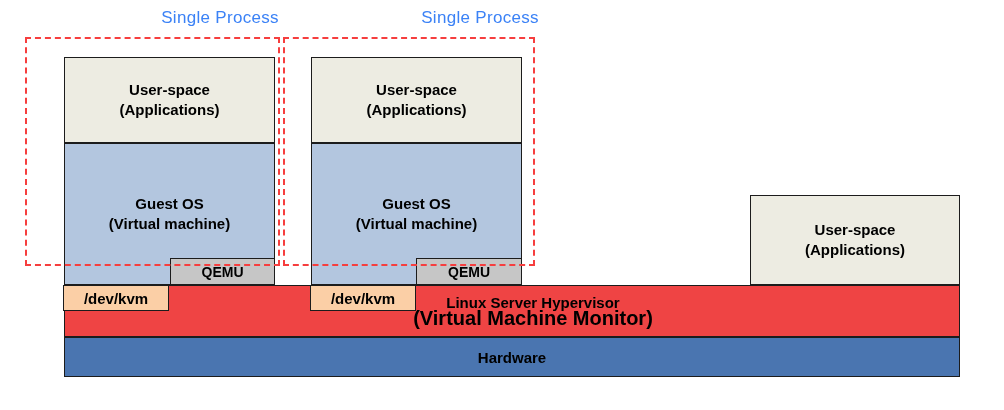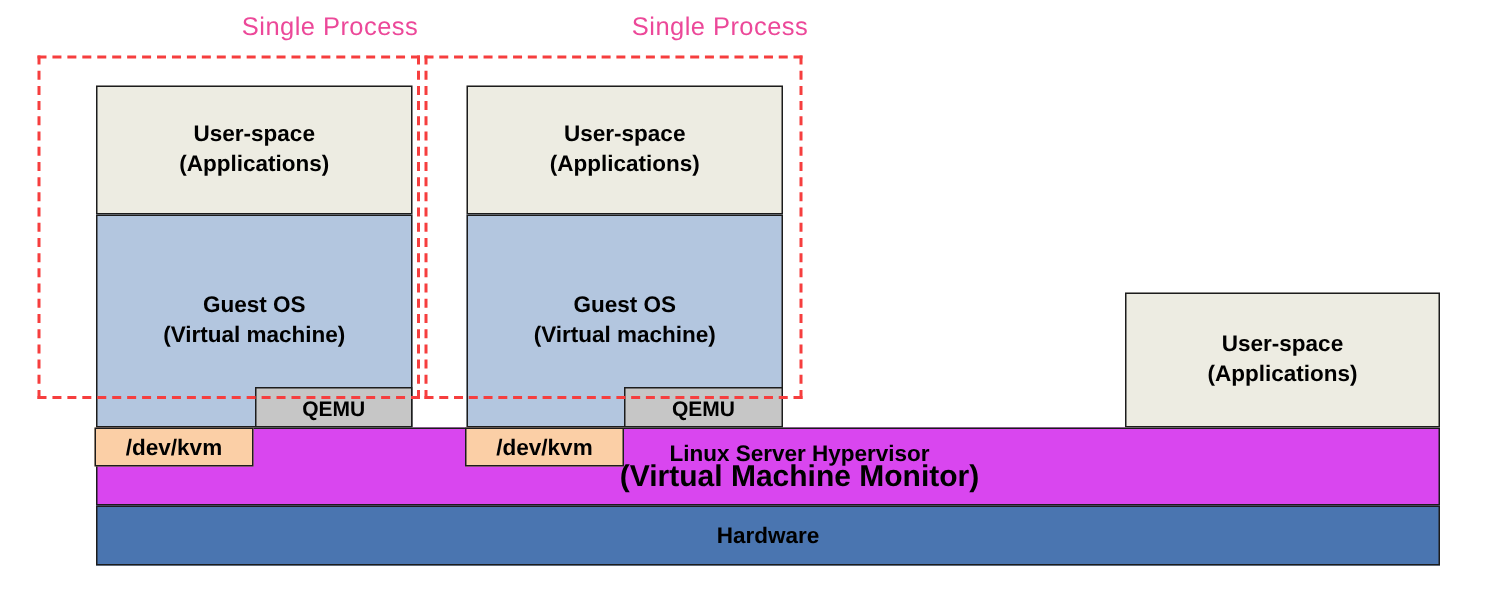--- a/index.html
+++ b/index.html
@@ -41,21 +41,21 @@
   .dashed-1 { left: 25px;  top: 37px; width: 255px; height: 229px; }
   .dashed-2 { left: 283px; top: 37px; width: 252px; height: 229px; }
 
   .proc-label {
     position: absolute;
     top: 8px;
     width: 200px;
     text-align: center;
     font-size: 17px;
     font-weight: normal;
-    color: #ec4899;
+    color: #3b82f6;
     letter-spacing: 0.3px;
     white-space: nowrap;
     z-index: 7;
   }
   .proc-label-1 { left: 120px; }
   .proc-label-2 { left: 380px; }
 
   
   .us-1    { left: 52px;  top: 57px;  width: 211px; height: 86px;  background: #edece2; z-index: 2; }
   .guest-1 { left: 52px;  top: 143px; width: 211px; height: 142px; background: #b3c6df; z-index: 2; }
@@ -67,21 +67,21 @@
   .guest-2 { left: 299px; top: 143px; width: 211px; height: 142px; background: #b3c6df; z-index: 2; }
   .qemu-2  { left: 404px; top: 258px; width: 106px; height: 27px;  background: #c6c6c6; z-index: 3; font-size: 14px; }
   .kvm-2   { left: 298px; top: 285px; width: 106px; height: 26px;  background: #fbcfa6; z-index: 4; font-size: 15px; }
 
   
   .us-3    { left: 738px; top: 195px; width: 210px; height: 90px;  background: #edece2; z-index: 2; }
 
   
   .hypervisor {
     left: 52px; top: 285px; width: 896px; height: 52px;
-    background: #d946ef; z-index: 1;
+    background: #ef4444; z-index: 1;
   }
   .hyp-text {
     transform: translateX(21px);
     line-height: 14px;
   }
   .hyp-line1 { font-size: 15px; line-height: 15px; }
   .hyp-line2 { font-size: 20px; line-height: 17px; }
 
   .hardware {
     left: 52px; top: 337px; width: 896px; height: 40px;

